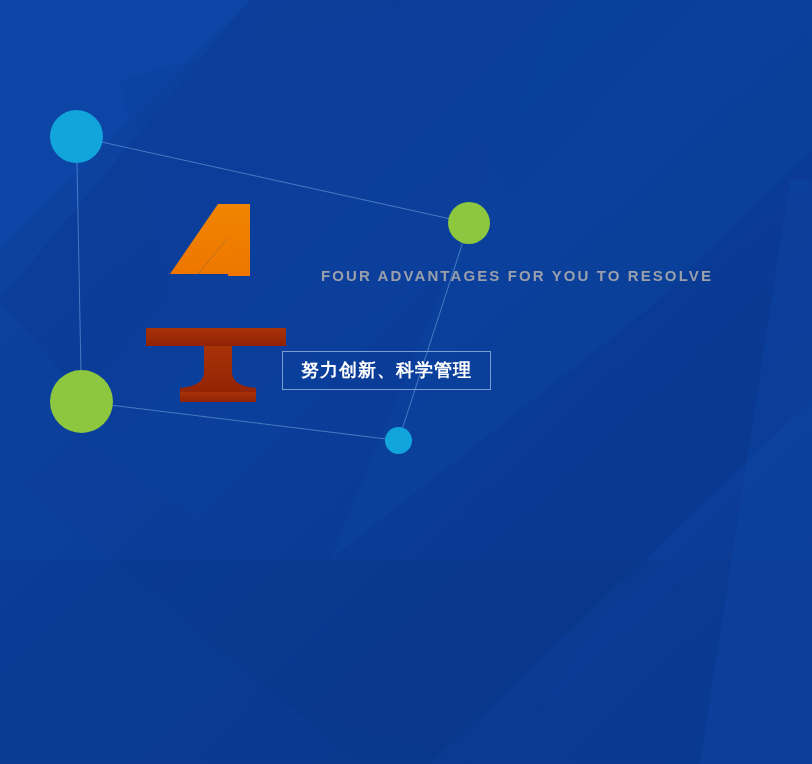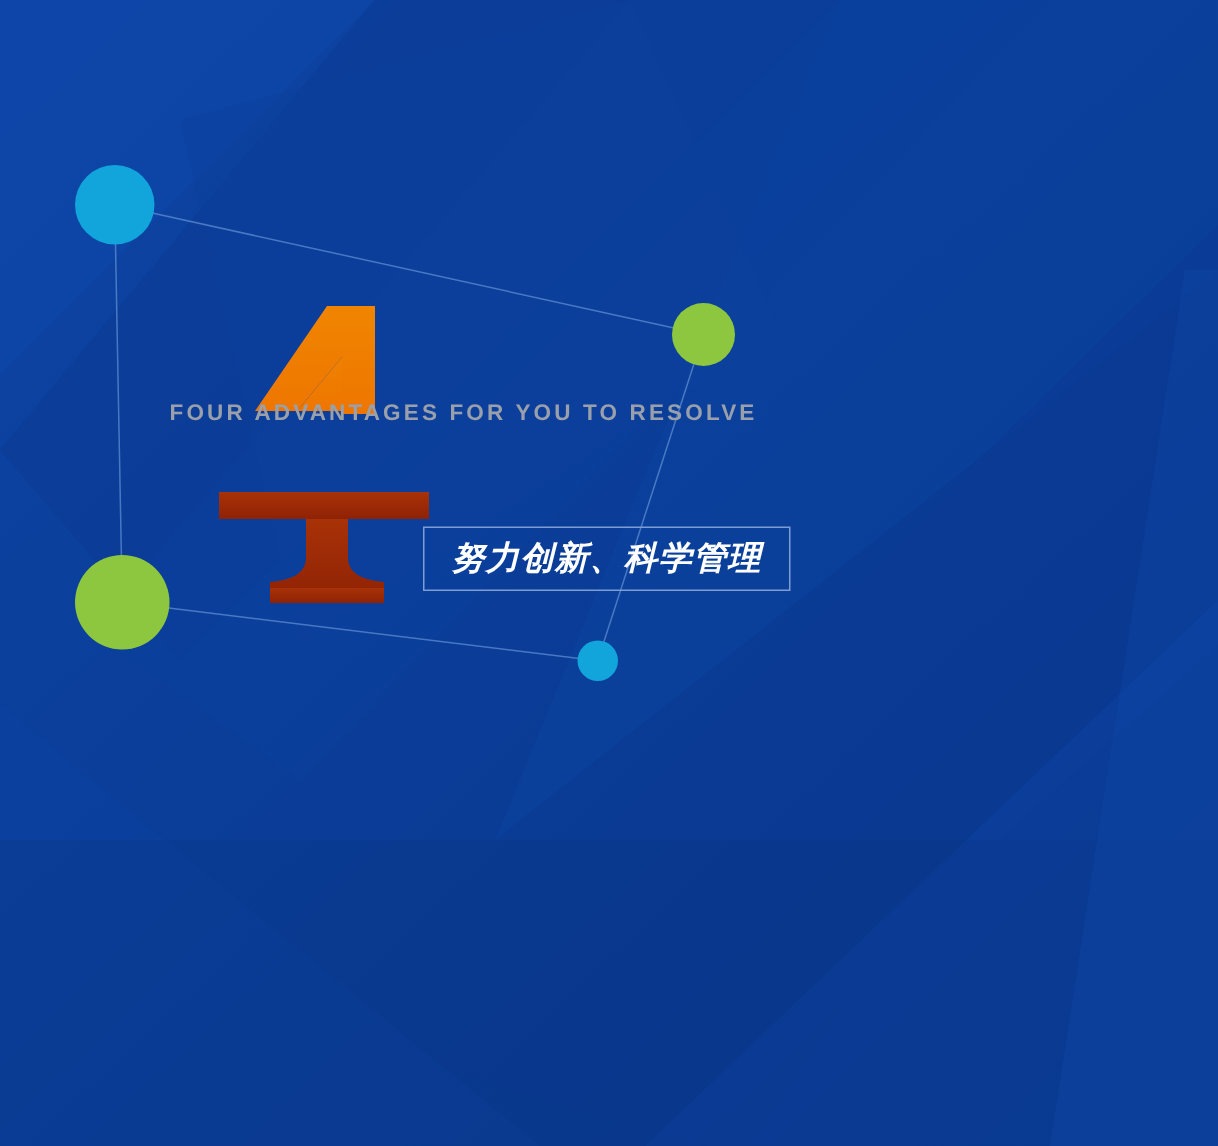--- a/index.html
+++ b/index.html
@@ -66,20 +66,21 @@
   }
 
   .eyebrow {
     color: #9aa0ab;
     font-size: 15px;
     font-weight: 700;
     letter-spacing: 2.1px;
     line-height: 1;
     margin: 0 0 8px 0;
     white-space: nowrap;
+    text-align: right;
   }
 
   .headline {
     color: #ffffff;
     font-size: 47px;
     font-weight: 700;
     letter-spacing: 1px;
     line-height: 1.05;
     margin: 0;
     white-space: nowrap;
@@ -88,28 +89,27 @@
 
   .tagline-wrap {
     position: absolute;
     left: 282px;
     top: 351px;
   }
   .tagline {
     display: inline-block;
     border: 1px solid #7d9ed3;
     color: #ffffff;
-    font-size: 22px;
+    font-size: 18px;
     font-weight: 700;
     letter-spacing: 1px;
     padding: 9px 18px 10px 18px;
     line-height: 1;
     white-space: nowrap;
     background: transparent;
-    font-style: italic;
   }
 </style>
 </head>
 <body>
 
 <div class="stage">
 
   <svg class="bg-layer" viewBox="0 0 812 764" preserveAspectRatio="none">
     <defs>
       <linearGradient id="gBase" x1="0" y1="0" x2="1" y2="1">

